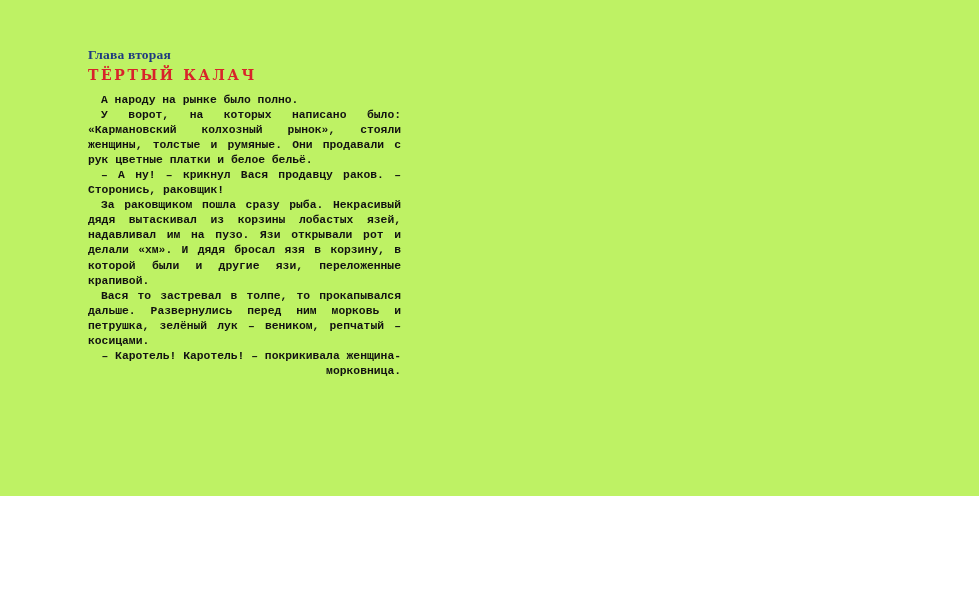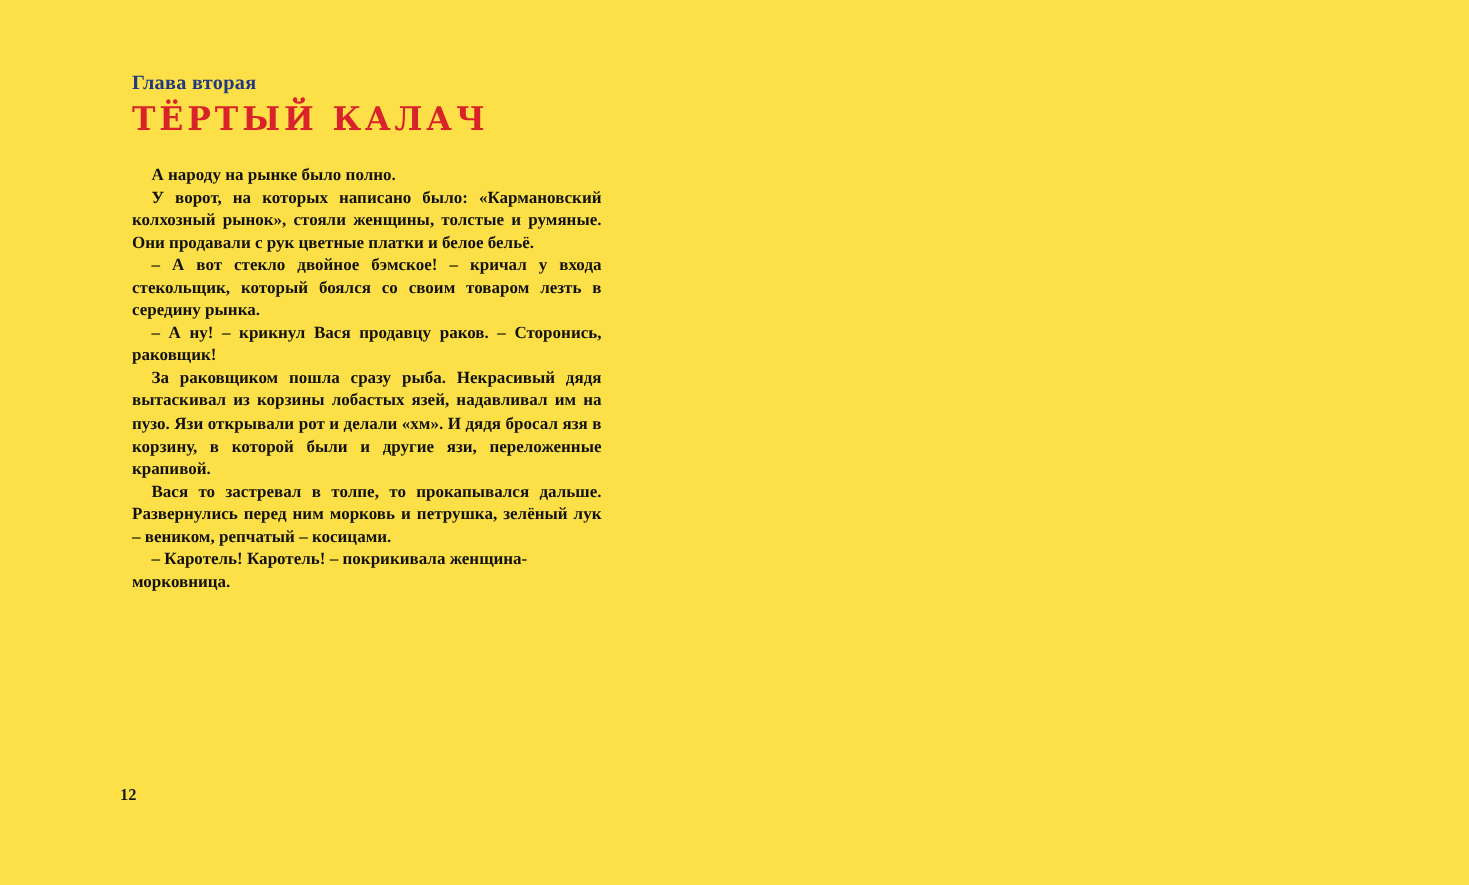--- a/index.html
+++ b/index.html
@@ -3,22 +3,22 @@
 <meta charset="utf-8">
 <style>
   html, body {
     margin: 0;
     padding: 0;
     background: #ffffff;
   }
   #page {
     position: relative;
     width: 979px;
-    height: 590px;
-    background: #fde047;
+    height: 496px;
+    background: #bef264;
     overflow: hidden;
     font-family: "Liberation Serif", "DejaVu Serif", serif;
   }
 
   
   .page-half { position: absolute; top: 0; height: 590px; }
   #left-half  { left: 0;   width: 489px; }
   #right-half { left: 490px; width: 489px; }
 
   .chapter-kicker {
@@ -28,49 +28,50 @@
     font-size: 13.5px;
     font-weight: bold;
     color: #1f3a80;
     letter-spacing: 0.2px;
     font-family: "Liberation Serif", "DejaVu Serif", serif;
   }
   .chapter-title {
     position: absolute;
     left: 88px;
     top: 66px;
-    font-size: 21px;
+    font-size: 14px;
     font-weight: bold;
     color: #d8232a;
     letter-spacing: 2.6px;
     font-family: "DejaVu Serif", "Liberation Serif", serif;
     transform: scaleY(1.04);
     transform-origin: left top;
   }
 
   .col {
     position: absolute;
     font-size: 11.35px;
     line-height: 15.05px;
     color: #111111;
     text-align: justify;
     font-weight: bold;
     -webkit-font-smoothing: antialiased;
   }
   #left-col {
     left: 88px;
-    top: 110px;
+    top: 93px;
     width: 313px;
+    font-family: Liberation Mono, monospace;
   }
   .col p {
     margin: 0;
     text-indent: 13px;
     text-align: justify;
   }
-  .col p:last-child { text-align: left; }
+  .col p:last-child { text-align: right; }
 
   .page-number {
     position: absolute;
     left: 80px;
     top: 524px;
     font-size: 11px;
     font-weight: bold;
     color: #1a1a1a;
     font-family: "Liberation Serif", "DejaVu Serif", serif;
   }
@@ -82,21 +83,20 @@
 
   <div id="left-half" class="page-half">
 
     <div class="chapter-kicker">Глава вторая</div>
 
     <div class="chapter-title">ТЁРТЫЙ КАЛАЧ</div>
 
     <div id="left-col" class="col">
       <p>А народу на рынке было полно.</p>
       <p>У ворот, на которых написано было: «Кармановский колхозный рынок», стояли женщины, толстые и румяные. Они продавали с рук цветные платки и белое бельё.</p>
-      <p>– А вот стекло двойное бэмское! – кричал у входа стекольщик, который боялся со своим товаром лезть в середину рынка.</p>
       <p>– А ну! – крикнул Вася продавцу раков. – Сторонись, раковщик!</p>
       <p>За раковщиком пошла сразу рыба. Некрасивый дядя вытаскивал из корзины лобастых язей, надавливал им на пузо. Язи открывали рот и делали «хм». И дядя бросал язя в корзину, в которой были и другие язи, переложенные крапивой.</p>
       <p>Вася то застревал в толпе, то прокапывался дальше. Развернулись перед ним морковь и петрушка, зелёный лук – веником, репчатый – косицами.</p>
       <p>– Каротель! Каротель! – покрикивала женщина-морковница.</p>
     </div>
 
     <div class="page-number">12</div>
   </div>
 
   <div id="right-half" class="page-half">

